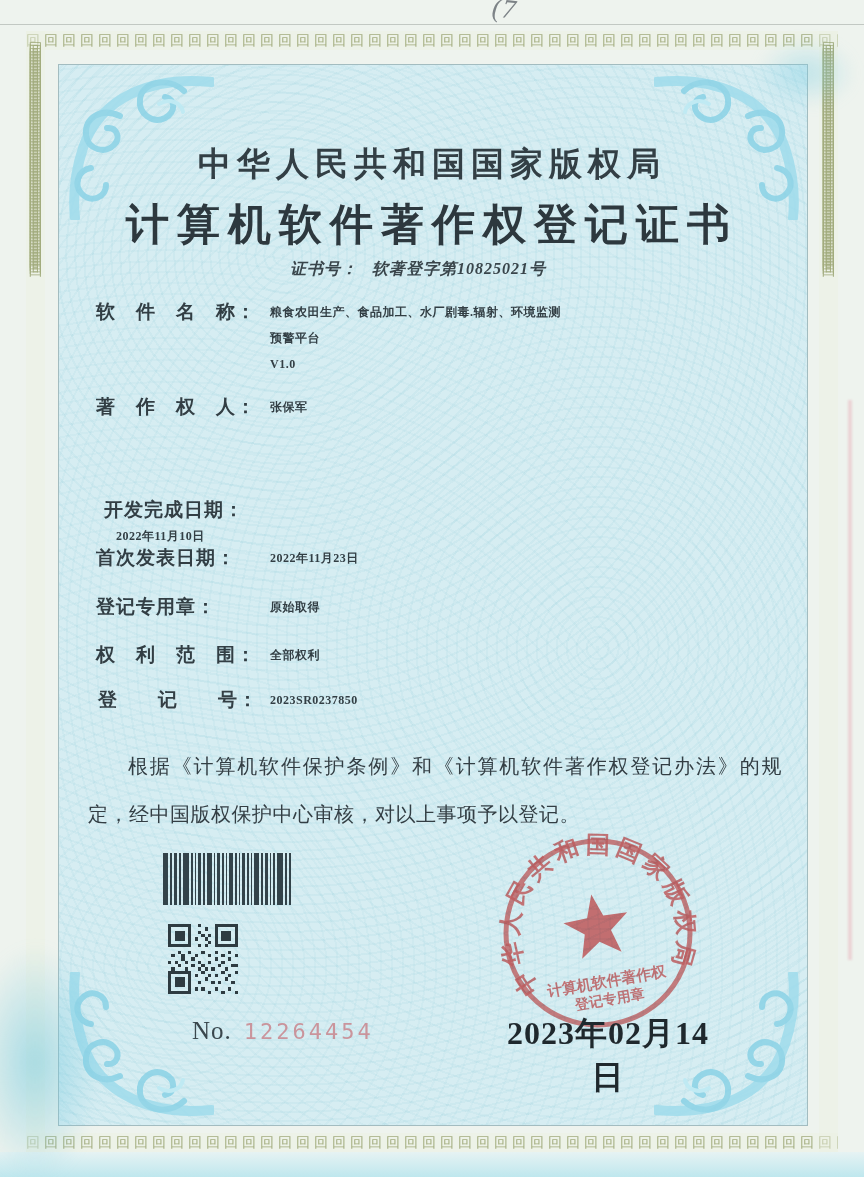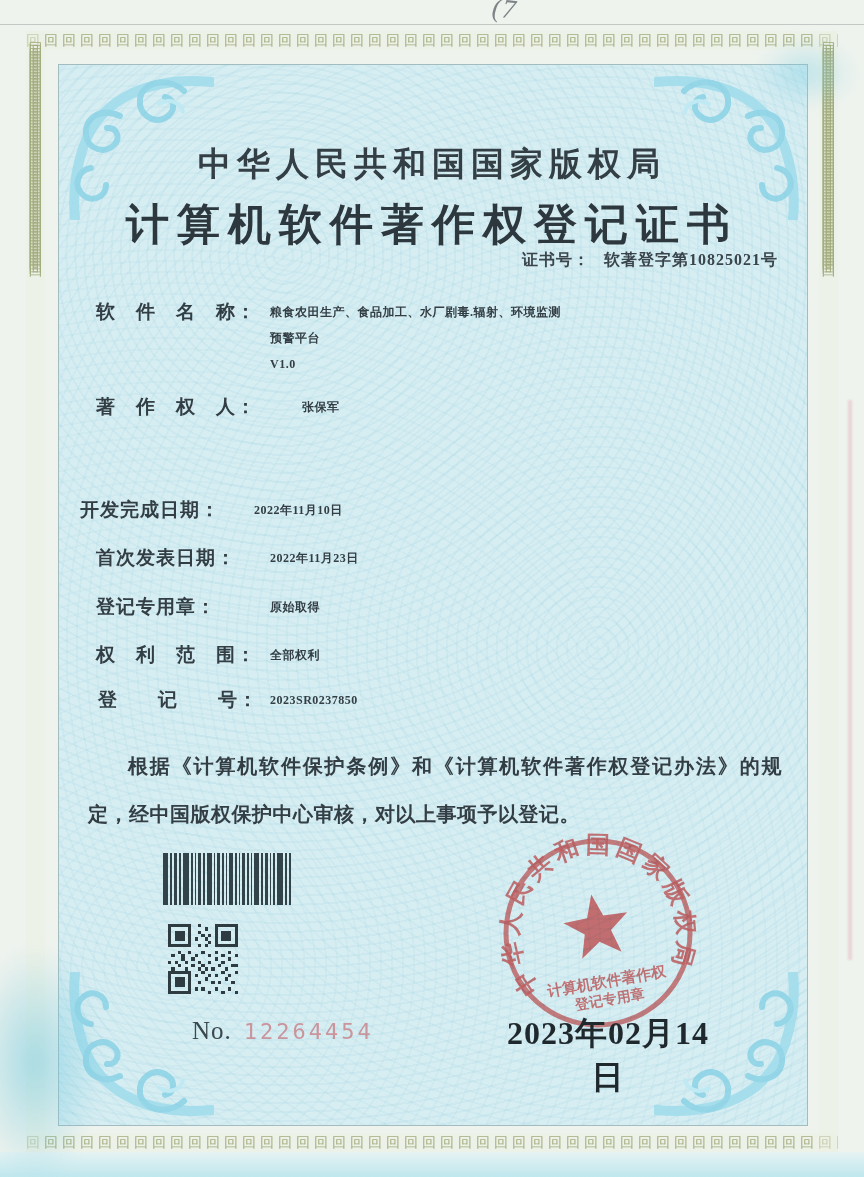--- a/index.html
+++ b/index.html
@@ -41,32 +41,32 @@
   .c-br{left:654px;top:972px;transform:scale(-1,-1);}
   .authority{
     position:absolute;left:58px;top:142px;width:748px;text-align:center;
     font-size:33px;font-weight:700;letter-spacing:6px;color:#333f45;
   }
   .cert-title{
     position:absolute;left:58px;top:196px;width:748px;text-align:center;
     font-size:43px;font-weight:700;letter-spacing:8px;color:#2d383e;
   }
   .cert-no{
-    position:absolute;left:58px;top:250px;width:720px;text-align:right;
-    font-size:16px;font-weight:700;color:#39454b;letter-spacing:1px;
+    position:absolute;left:58px;top:259px;width:720px;text-align:center;
+    font-size:16px;font-weight:700;color:#39454b;letter-spacing:1px;font-style:italic;
   }
   .cert-no .v{margin-left:14px;}
   .row{position:absolute;display:flex;align-items:flex-start;}
   .row .lab{width:162px;flex:none;font-size:19px;font-weight:700;color:#323e44;letter-spacing:1px;}
   .row .val{margin-left:12px;font-size:12px;font-weight:700;color:#323e44;line-height:26px;letter-spacing:.5px;}
   .r1{top:299px;} .r2{top:394px;} .r3{top:497px;} .r4{top:545px;}
   .r5{top:594px;} .r6{top:642px;} .r7{top:687px;}
   .statement{
     position:absolute;left:88px;top:742px;width:694px;
-    font-size:20px;font-weight:700;color:#333e44;line-height:48px;
+    font-size:20px;font-weight:400;color:#333e44;line-height:48px;
     text-indent:2em;text-align:justify;letter-spacing:.5px;
   }
   .barcode{position:absolute;left:163px;top:853px;}
   .qrcode{position:absolute;left:168px;top:924px;}
   .serial{position:absolute;left:192px;top:1017px;white-space:nowrap;}
   .serial .no{font-size:25px;color:#3a474d;letter-spacing:1px;}
   .serial .num{font-size:22px;color:#c9868e;letter-spacing:3px;margin-left:12px;
                font-family:"DejaVu Sans Mono", monospace;opacity:.85;}
   .seal{position:absolute;left:498px;top:833px;transform:rotate(-10deg);
         mix-blend-mode:multiply;opacity:.92;}
@@ -130,25 +130,25 @@
   </div>
 
   <div class="row r1" style="left:96px;">
     <span class="lab">软　件　名　称：</span>
     <span class="val">
       <span style="display:block">粮食农田生产、食品加工、水厂剧毒.辐射、环境监测</span>
       <span style="display:block">预警平台</span>
       <span style="display:block">V1.0</span>
     </span>
   </div>
-  <div class="row r2" style="left:96px;gap:32px;">
+  <div class="row r2" style="left:96px;">
     <span class="lab">著　作　权　人：</span>
     <span class="val">张保军</span>
   </div>
-  <div class="row r3" style="left:80px;">
+  <div class="row r3" style="left:104px;flex-direction:column;">
     <span class="lab">开发完成日期：</span>
     <span class="val">2022年11月10日</span>
   </div>
   <div class="row r4" style="left:96px;">
     <span class="lab">首次发表日期：</span>
     <span class="val">2022年11月23日</span>
   </div>
   <div class="row r5" style="left:96px;">
     <span class="lab">登记专用章：</span>
     <span class="val">原始取得</span>

